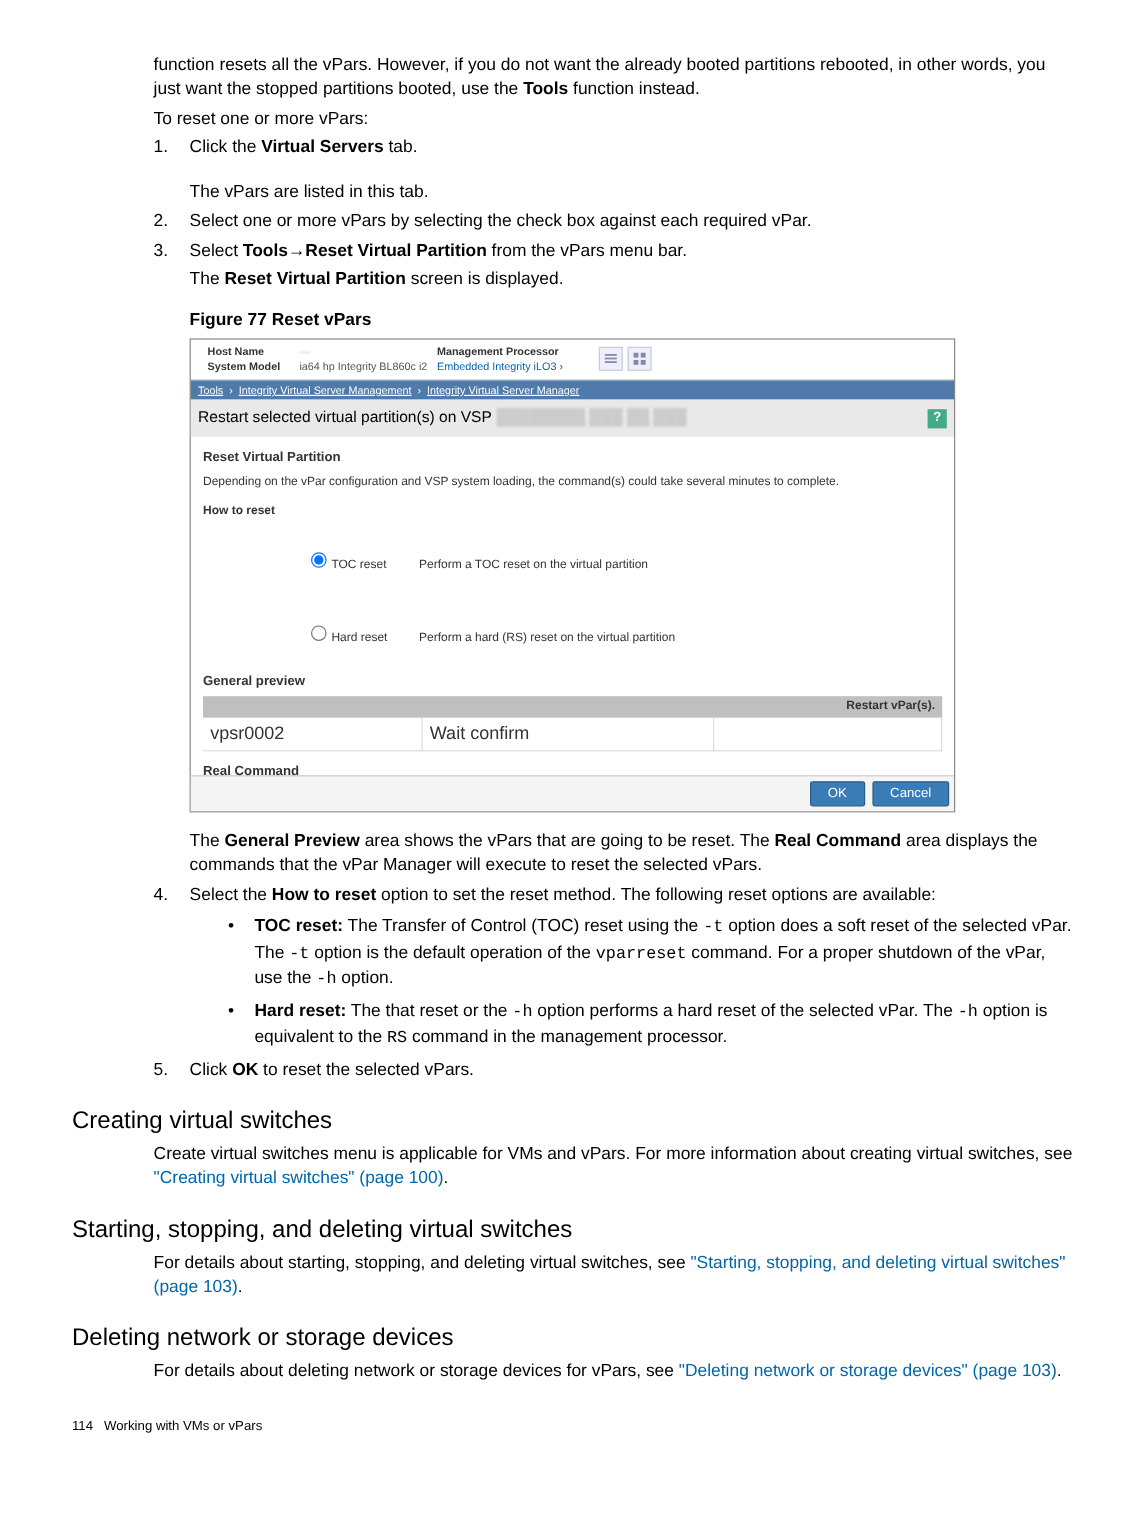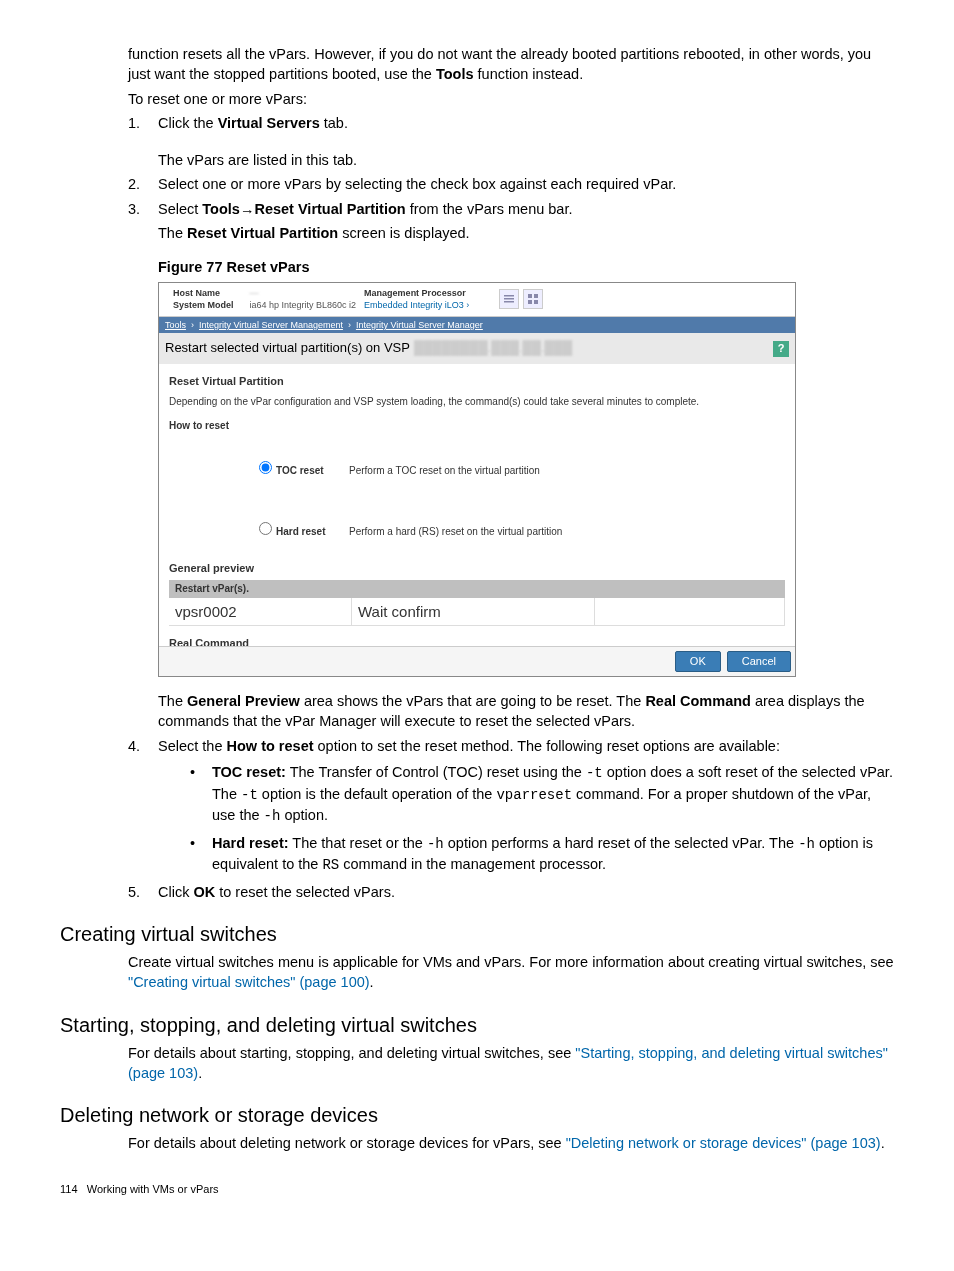--- a/index.html
+++ b/index.html
@@ -37,21 +37,21 @@
   .fig-breadcrumb span { text-decoration: underline; }
   .fig-subtitle { background:#e9e9e9; font-size:13px; padding:6px; display:flex; align-items:center; }
   .fig-subtitle .blur { color:#ccc; filter: blur(1px); margin-left:4px; flex:1; }
   .fig-help { width:16px;height:16px;background:#4a8; color:#fff; font-size:11px; font-weight:bold; display:flex;align-items:center;justify-content:center; }
   .fig-body { padding:6px 10px; font-size:10px; color:#333; height:270px; overflow-y:auto; position:relative; }
   .fig-body-inner { min-height: 100%; }
   .fig-section-title { font-weight:bold; font-size:11px; margin:4px 0; }
   .fig-radio { margin-bottom:2px; }
   .fig-radio input { margin-right:4px; }
   .fig-radio-row { display:flex; align-items:baseline; }
-  .fig-radio-row .opt { font-weight:bold; min-width:73px; display:inline-block;margin-top:45px; }
+  .fig-radio-row .opt { font-weight:normal; min-width:73px; display:inline-block;margin-top:45px; }
   .fig-radio-row .label { font-weight:normal; }
   .fig-tableheader { display:flex; background:#6b6b6b; color:#fff; font-weight:bold; font-size:10px; }
   .fig-tableheader > div { padding:3px 6px; border-right:1px solid #888; }
   .fig-tablerow { display:flex; background:#fff; font-size:15px; }
   .fig-tablerow > div { padding:3px 6px; border-right:1px solid #ddd; border-bottom:1px solid #ddd; }
   .col1 { width:170px; }
   .col2 { width:230px; }
   .col3 { flex:1; }
   .fig-subbar { background:#bfbfbf; font-size:10px; font-weight:bold; padding:2px 6px; margin-top:12px; }
   .fig-cmd { font-size:10px; padding:2px 6px; color:#444; border:0; }
@@ -143,21 +143,21 @@
           <span class="label">Perform a TOC reset on the virtual partition</span>
         </div>
         <div class="fig-radio fig-radio-row">
           <input type="radio" style="">
           <span class="opt">Hard reset</span>
           <span class="label">Perform a hard (RS) reset on the virtual partition</span>
         </div>
       </div>
     </div>
     <div class="fig-section-title" style="margin-top:20px;">General preview</div>
-    <div class="fig-subbar" style="margin-top:4px;">Restart vPar(s).</div>
+    <div class="fig-subbar" style="margin-top:4px;text-align:right;">Restart vPar(s).</div>
     <div class="fig-tablerow">
       <div class="col1">vpsr0002</div>
       <div class="col2">Wait confirm</div>
       <div class="col3"></div>
     </div>
     <div class="fig-section-title" style="margin-top:10px;">Real Command</div>
     <div style="font-size:10px;margin-top:4px;">HPVM Virtual Partition</div>
     <div class="fig-cmd">/opt/hpvm/bin/vparreset -p vpar0002 -t -f</div>
     <div style="height:40px;"></div>
    </div>

